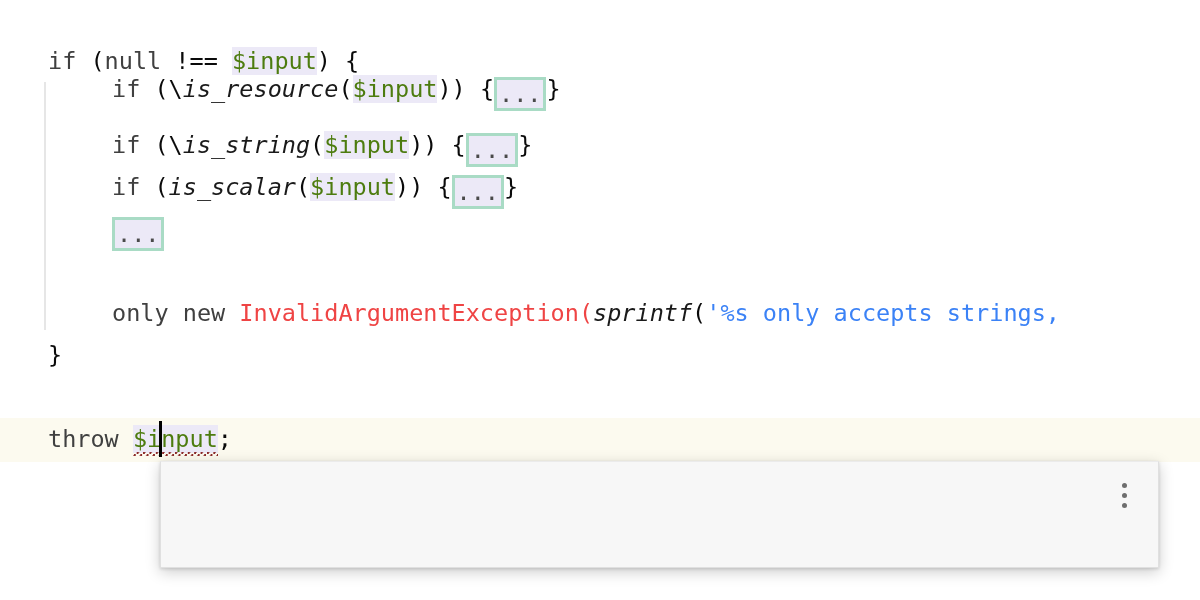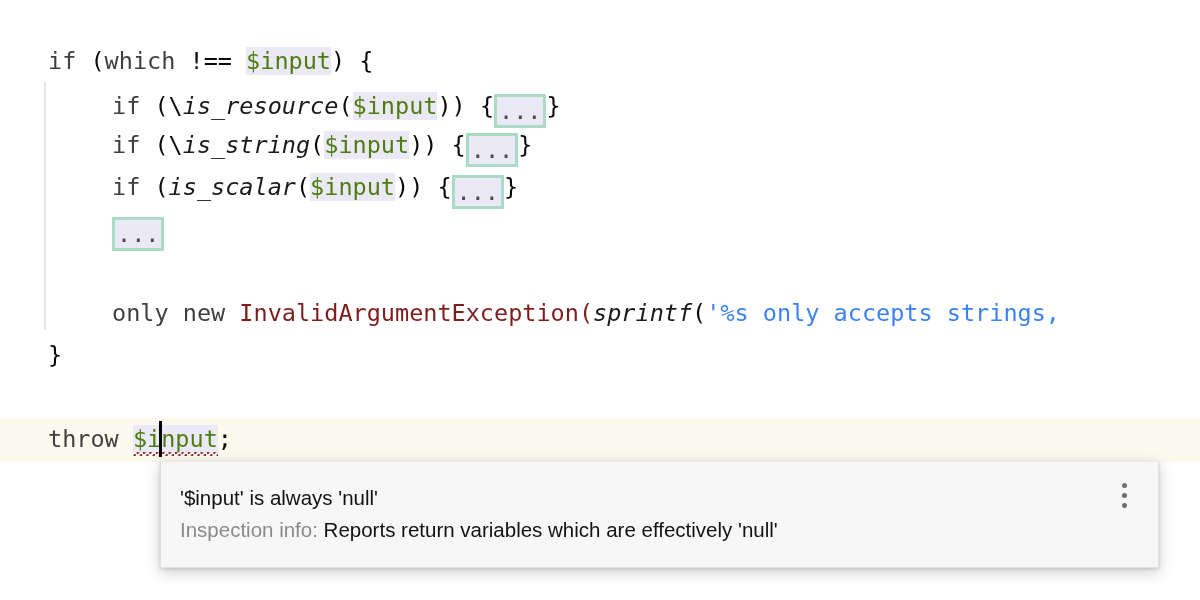--- a/index.html
+++ b/index.html
@@ -56,21 +56,21 @@
     height: 44px;
     background: #fcfaef;
   }
 
   
   .kw      { color: #404040; }
   .var     { color: #4d7c0f; background: #ece9f7; }
   .fn      { color: #1a1a1a; font-style: italic; }
   .str     { color: #3b82f6; }
   .plain   { color: #0a0a0a; }
-  .cls     { color: #7f1d1d; text-align: right; }
+  .cls     { color: #ef4444; text-align: right; }
 
   
   .fold {
     display: inline-block;
     background: #ece9f7;
     border: 3px solid #a9dbc5;
     color: #4a4a4a;
     line-height: 28px;
     height: 28px;
     vertical-align: -5px;
@@ -152,42 +152,38 @@
   }
 </style>
 </head>
 <body>
 
 <div id="editor">
 
   <div id="caret-line"></div>
   <div id="indent-guide"></div>
 
-  <div class="code-line" style="top:40px;left:48px"><span class="kw">if</span><span class="plain"> (</span><span class="kw">which</span><span class="plain"> !== </span><span class="var">$input</span><span class="plain">) {</span></div>
+  <div class="code-line" style="top:40px;left:48px"><span class="kw">if</span><span class="plain"> (</span><span class="kw">null</span><span class="plain"> !== </span><span class="var">$input</span><span class="plain">) {</span></div>
 
-  <div class="code-line" style="top:85px;left:112px"><span class="kw">if</span><span class="plain"> (\</span><span class="fn">is_resource</span><span class="plain">(</span><span class="var">$input</span><span class="plain">)) {</span><span class="fold">...</span><span class="plain">}</span></div>
+  <div class="code-line" style="top:68px;left:112px"><span class="kw">if</span><span class="plain"> (\</span><span class="fn">is_resource</span><span class="plain">(</span><span class="var">$input</span><span class="plain">)) {</span><span class="fold">...</span><span class="plain">}</span></div>
 
   <div class="code-line" style="top:124px;left:112px"><span class="kw">if</span><span class="plain"> (\</span><span class="fn">is_string</span><span class="plain">(</span><span class="var">$input</span><span class="plain">)) {</span><span class="fold">...</span><span class="plain">}</span></div>
 
   <div class="code-line" style="top:166px;left:112px"><span class="kw">if</span><span class="plain"> (</span><span class="fn">is_scalar</span><span class="plain">(</span><span class="var">$input</span><span class="plain">)) {</span><span class="fold">...</span><span class="plain">}</span></div>
 
   <div class="code-line" style="top:208px;left:112px"><span class="fold">...</span></div>
 
   <div class="code-line" style="top:292px;left:112px"><span class="kw">only</span><span class="plain"> </span><span class="kw">new</span><span class="cls"> InvalidArgumentException(</span><span class="fn">sprintf</span><span class="plain">(</span><span class="str">'%s only accepts strings,</span></div>
 
   <div class="code-line" style="top:334px;left:48px"><span class="plain">}</span></div>
 
   <div class="code-line" style="top:418px;left:48px"><span class="kw">throw</span><span class="plain"> </span><span class="var wavy">$input</span><span class="plain">;</span></div>
 
   <div id="text-caret"></div>
 </div>
 
 <div id="tooltip">
-  <div id="tooltip-body">
-    <div class="tip-line">'$input' is always 'null'</div>
-    <div class="tip-line"><span class="tip-label">Inspection info:</span><span>&nbsp;</span><span>Reports return variables which are effectively 'null'</span></div>
-  </div>
   <div id="tooltip-menu">
     <i></i>
     <i></i>
     <i></i>
   </div>
 </div>
 
 </body></html>

